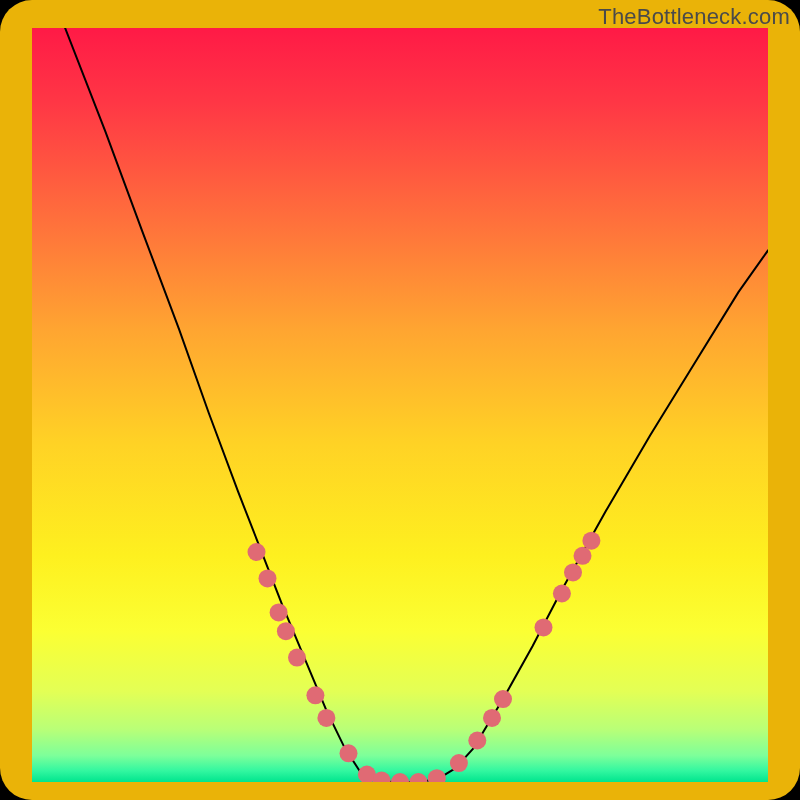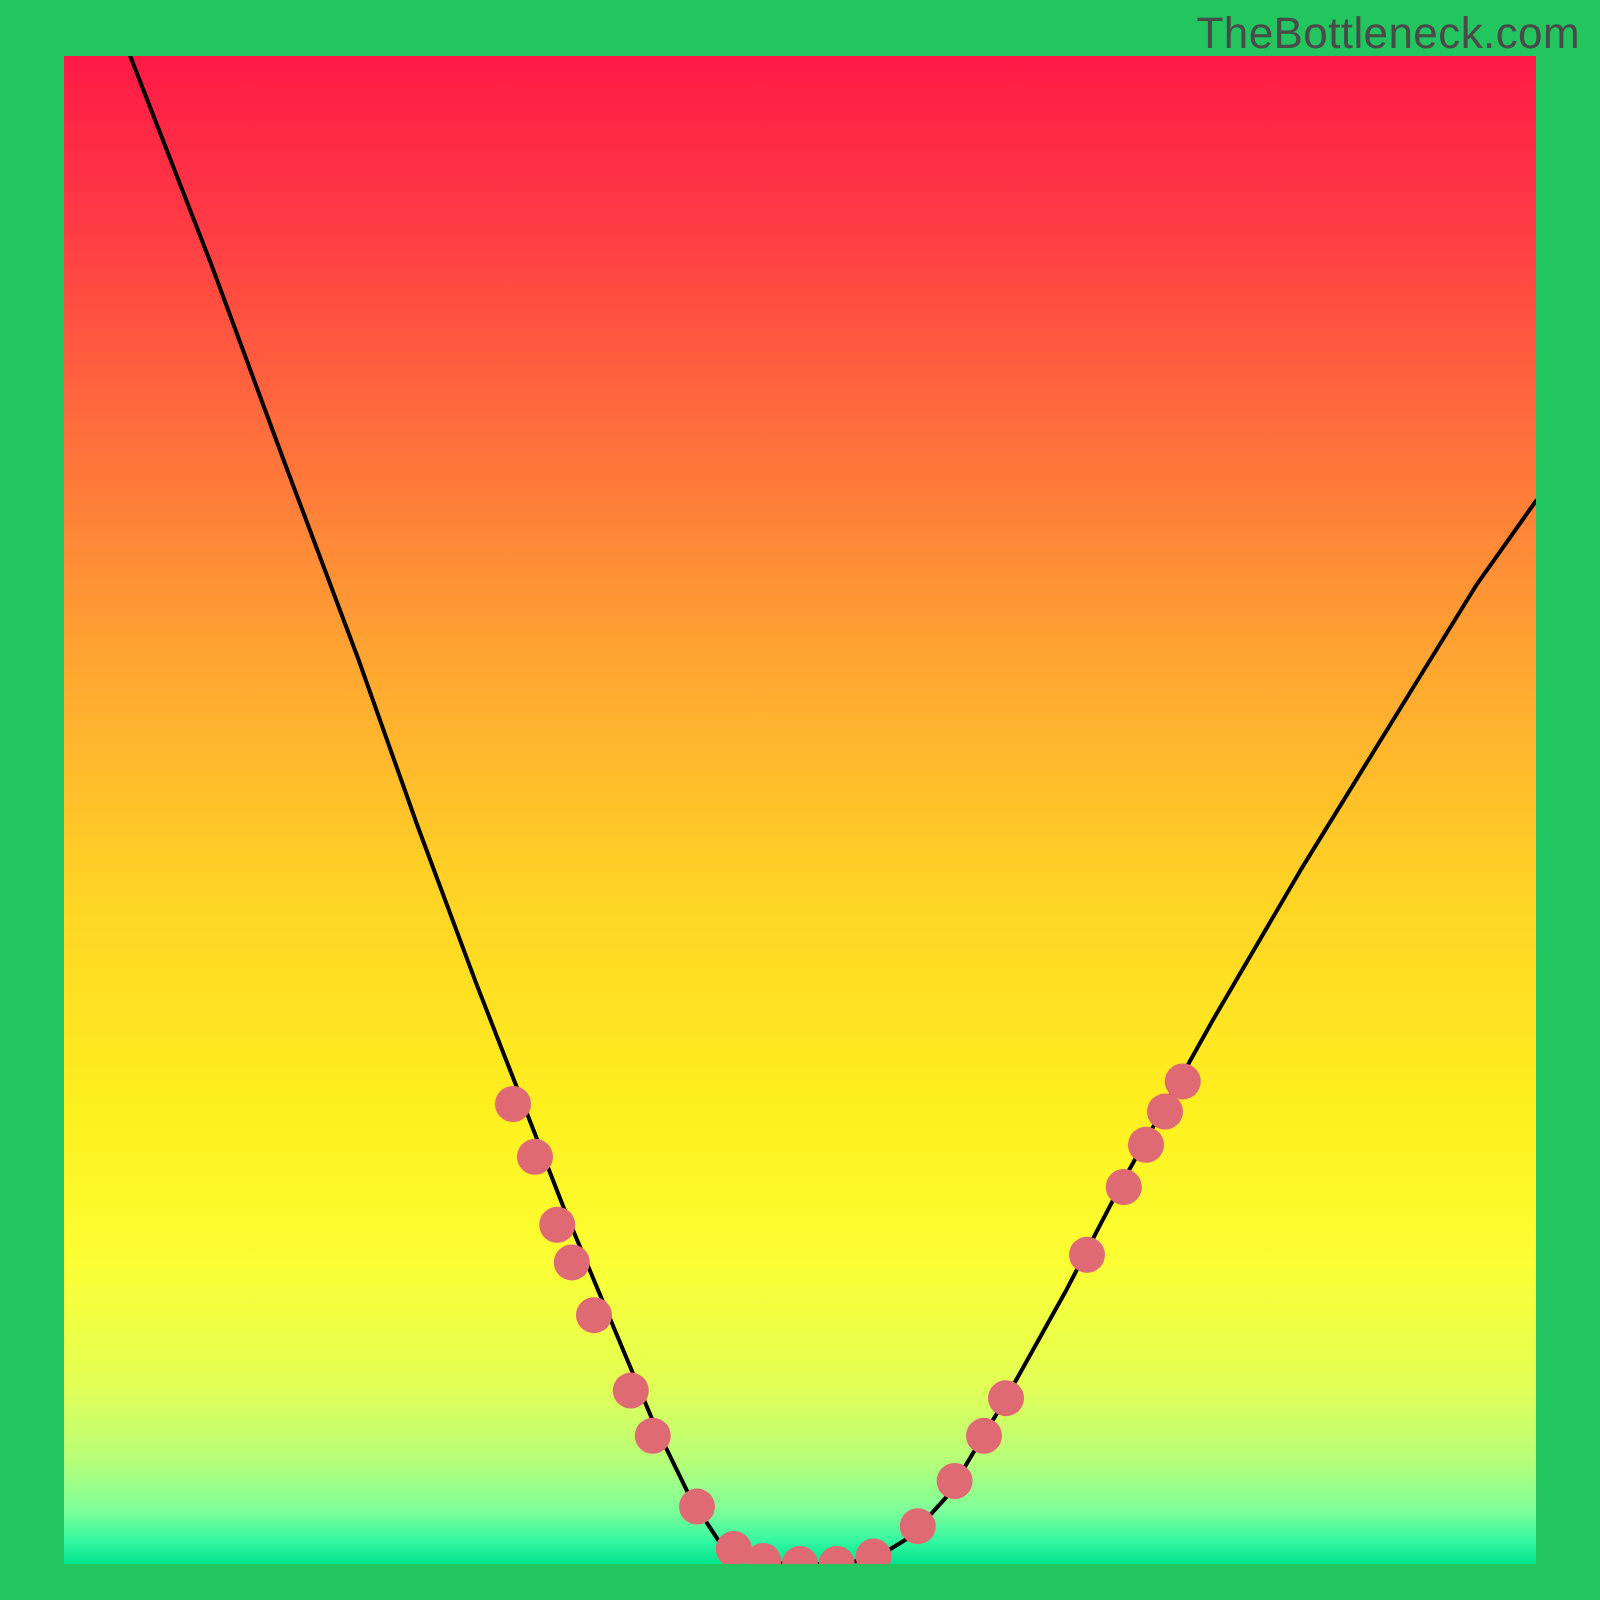--- a/index.html
+++ b/index.html
@@ -10,21 +10,22 @@
     background: #000;
     font-family: Arial, Helvetica, sans-serif;
     overflow: hidden;
   }
   .frame {
     position: absolute;
     left: 0;
     top: 0;
     width: 800px;
     height: 800px;
-    background: #22c55e;
+    background: #eab308;
+    border-radius: 32px;
   }
   .plot {
     position: absolute;
     left: 32px;
     top: 28px;
     width: 736px;
     height: 754px;
     
   }
   .watermark {

